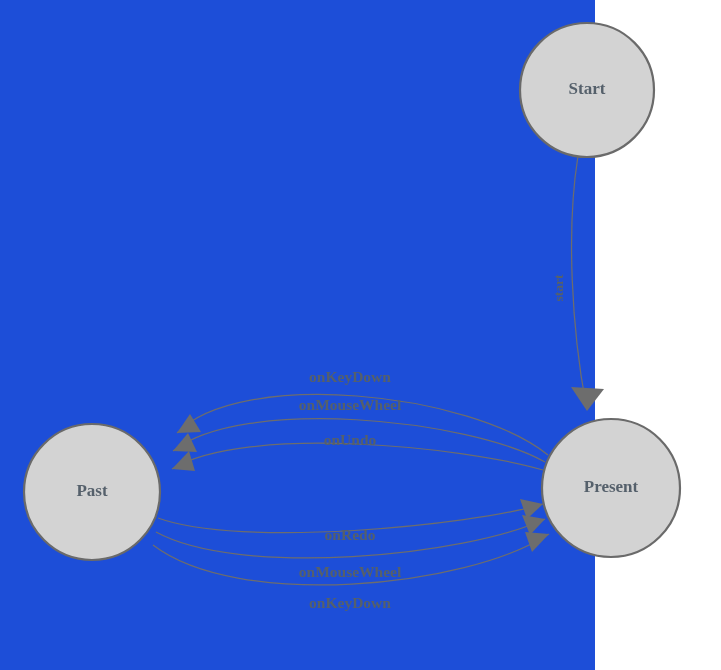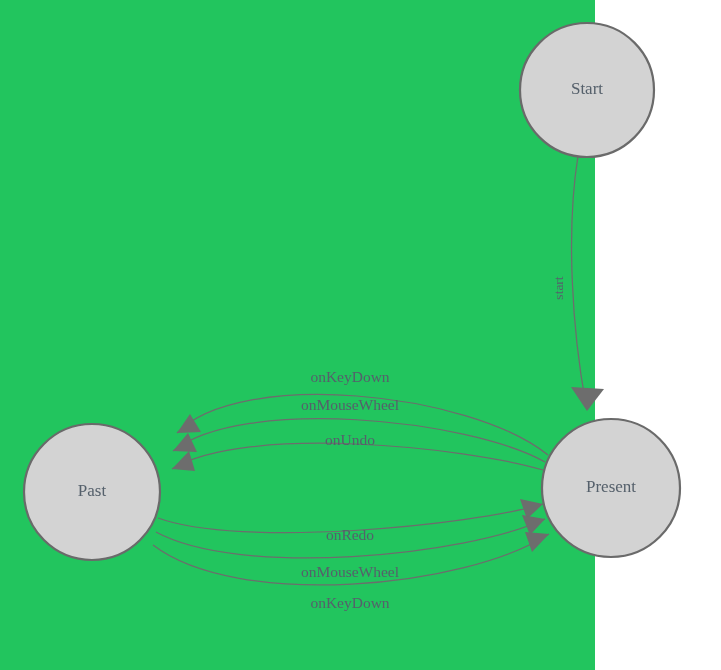--- a/index.html
+++ b/index.html
@@ -10,21 +10,22 @@
   body {
     width: 721px;
     height: 670px;
     overflow: hidden;
     font-family: "Liberation Serif", "DejaVu Serif", serif;
   }
   #diagram-root {
     position: relative;
     width: 595px;
     height: 670px;
-    background: #22c55e;
+    background: #1d4ed8;
+    font-weight: bold;
   }
   #diagram-svg {
     position: absolute;
     top: 0;
     left: 0;
     width: 721px;
     height: 670px;
     display: block;
   }
   .node-circle {

